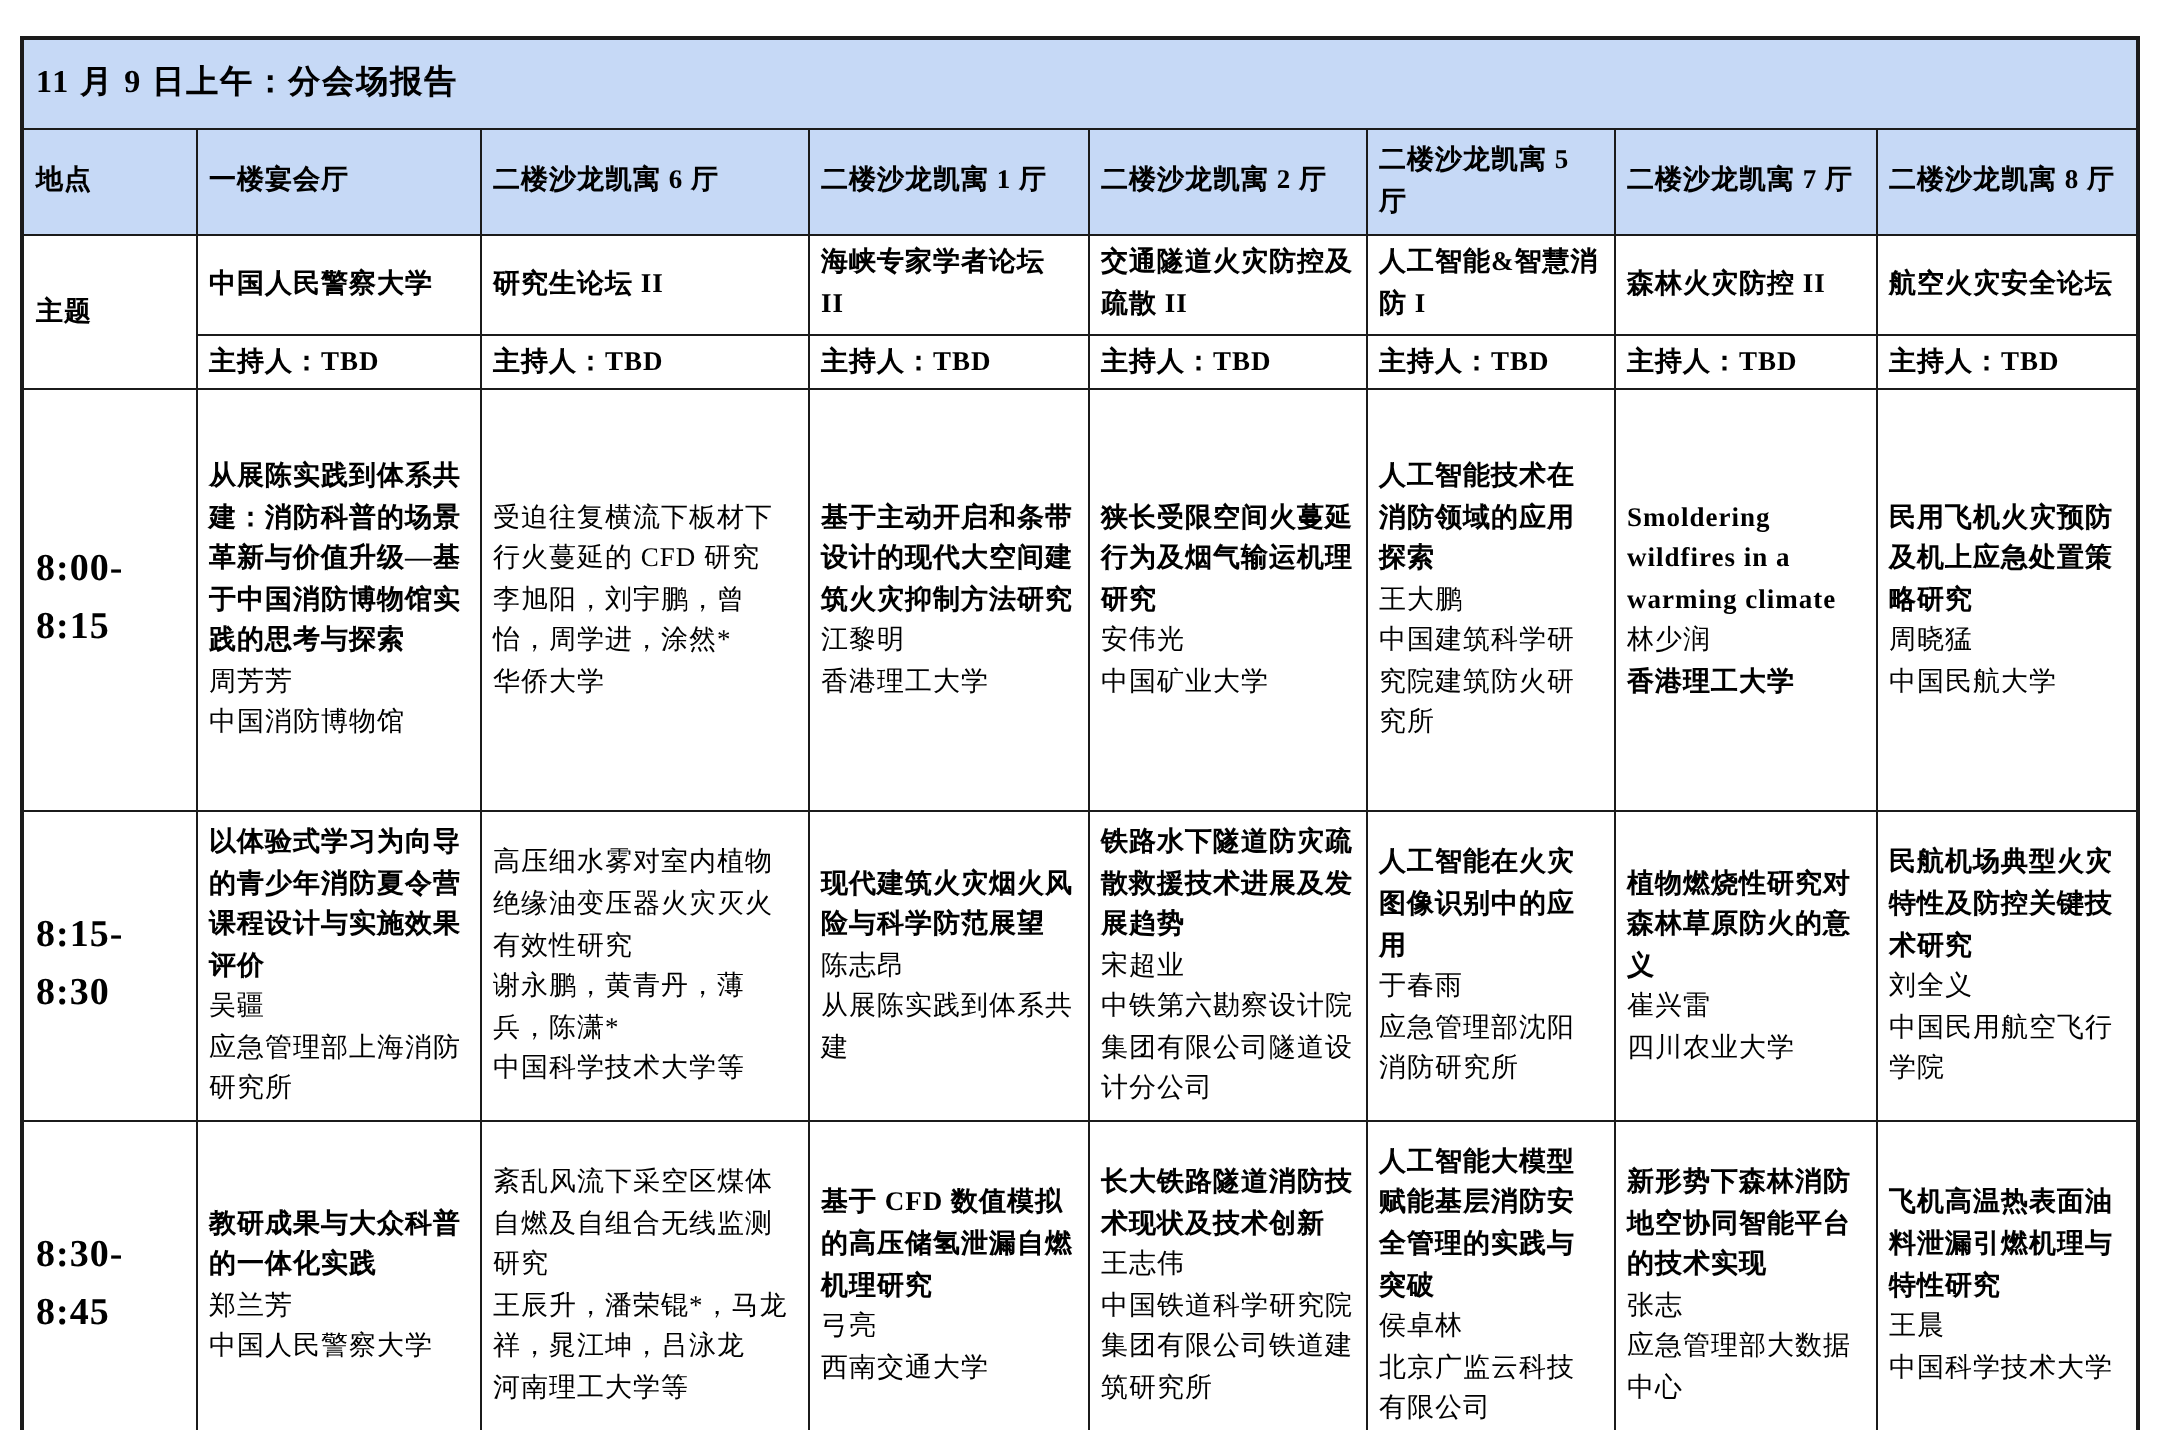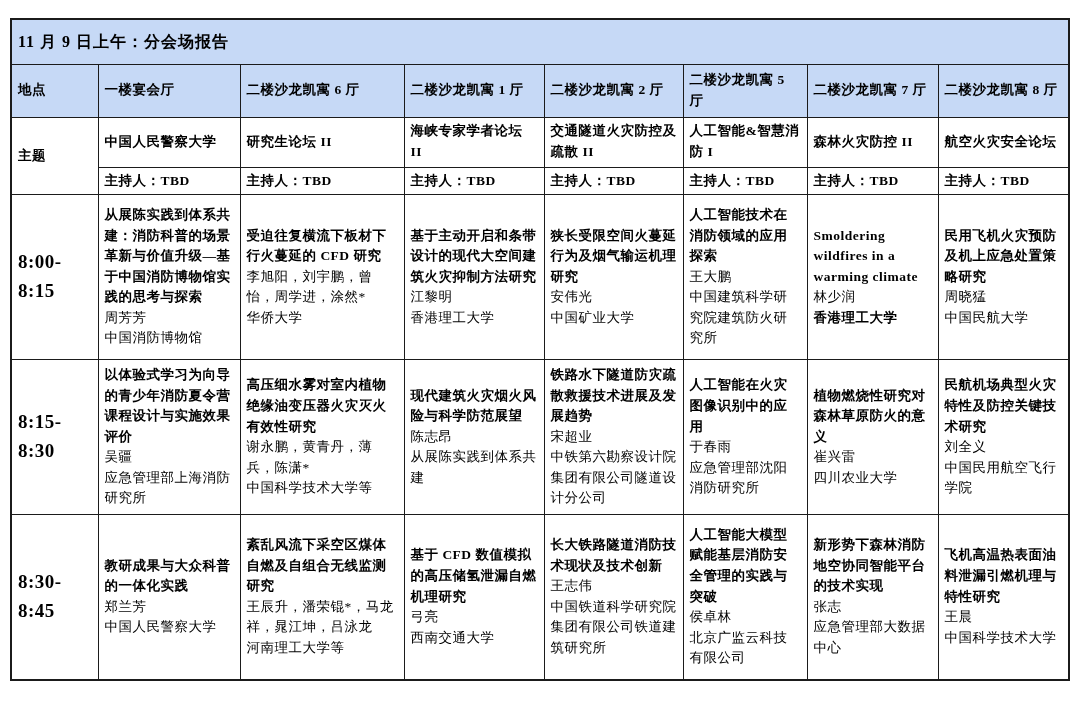--- a/index.html
+++ b/index.html
@@ -26,25 +26,25 @@
     background:#c6d9f6; height:45px;
     font-size:16px; font-weight:700; letter-spacing:1px;
   }
   tr.venue-row td {
     background:#c6d9f6; height:53px; font-weight:700;
   }
   td.theme-label { font-weight:700; }
   tr.theme-row td { height:50px; font-weight:700; }
   tr.moderator-row td { height:26px; font-weight:700; }
   td.time-cell { font-weight:700; font-size:19px; }
-  tr.slot-row-0 td { height:165px; }
+  tr.slot-row-0 td { height:211px; }
   tr.slot-row-1 td { height:155px; }
   tr.slot-row-2 td { height:165px; }
   .t { font-weight:700; }
-  .t.plain { font-weight:700; }
+  .t.plain { font-weight:400; }
   .s { font-weight:400; text-underline-offset:2px; }
   .a { font-weight:400; }
   .a.bold { font-weight:700; }
 </style>
 </head>
 <body>
 
 <div class="page">
 <table class="schedule">
   <colgroup>

